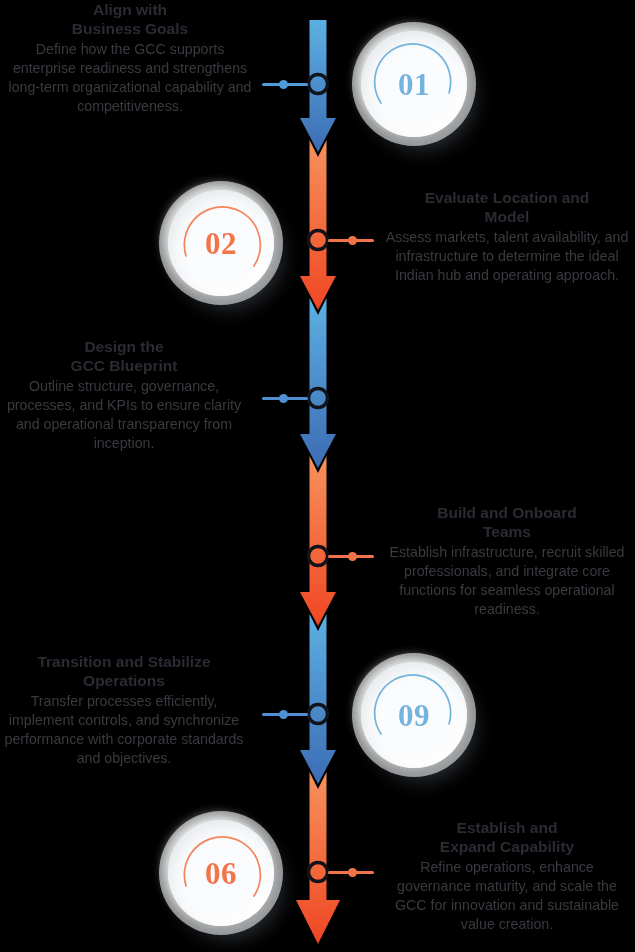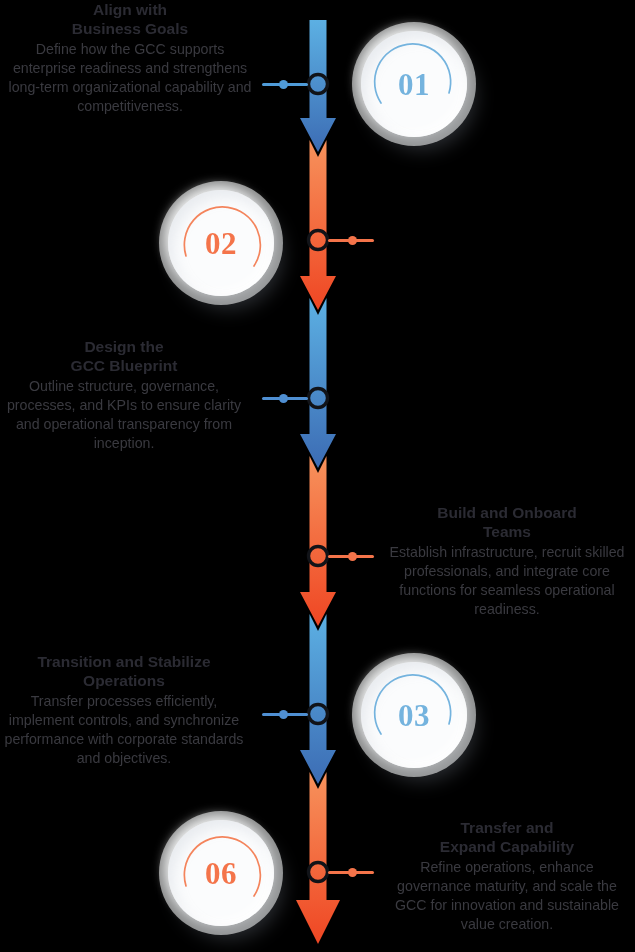--- a/index.html
+++ b/index.html
@@ -201,38 +201,45 @@
     </svg>
     <span class="num" style="color:#f4744a;">02</span>
   </div>
 
 
 
   <div class="badge" style="left:361px; top:662px;">
     <svg class="arc" viewBox="0 0 106 106">
       <path d="M 20,72 A 38,38 0 1 1 88,62" fill="none" stroke="#74b3de" stroke-width="1.7" stroke-linecap="round"></path>
     </svg>
-    <span class="num" style="color:#74b3de;">03</span>
+    <span class="num" style="color:#74b3de;">09</span>
   </div>
 
   <div class="badge" style="left:168px; top:820px;">
     <svg class="arc" viewBox="0 0 106 106">
       <path d="M 18,66 A 38,38 0 1 1 86,76" fill="none" stroke="#f4845c" stroke-width="1.7" stroke-linecap="round"></path>
     </svg>
     <span class="num" style="color:#f4744a;">06</span>
   </div>
 
   <div class="stepText left-side" style="left:6px; top:0px;">
     <p class="title">
       <span>Align with</span><br>
       <span>Business Goals</span>
     </p>
     <p class="desc">Define how the GCC supports enterprise readiness and strengthens long-term organizational capability and competitiveness.</p>
   </div>
 
+  <div class="stepText right-side" style="left:383px; top:188px;">
+    <p class="title">
+      <span>Evaluate Location and</span><br>
+      <span>Model</span>
+    </p>
+    <p class="desc">Assess markets, talent availability, and infrastructure to determine the ideal Indian hub and operating approach.</p>
+  </div>
 
   <div class="stepText left-side" style="left:0px; top:337px;">
     <p class="title">
       <span>Design the</span><br>
       <span>GCC Blueprint</span>
     </p>
     <p class="desc">Outline structure, governance, processes, and KPIs to ensure clarity and operational transparency from inception.</p>
   </div>
 
   <div class="stepText right-side" style="left:383px; top:503px;">
@@ -246,19 +253,19 @@
   <div class="stepText left-side" style="left:0px; top:652px;">
     <p class="title">
       <span>Transition and Stabilize</span><br>
       <span>Operations</span>
     </p>
     <p class="desc">Transfer processes efficiently, implement controls, and synchronize performance with corporate standards and objectives.</p>
   </div>
 
   <div class="stepText right-side" style="left:383px; top:818px;">
     <p class="title">
-      <span>Transfer and</span><br>
+      <span>Establish and</span><br>
       <span>Expand Capability</span>
     </p>
     <p class="desc">Refine operations, enhance governance maturity, and scale the GCC for innovation and sustainable value creation.</p>
   </div>
 
 </div>
 
 </body></html>

